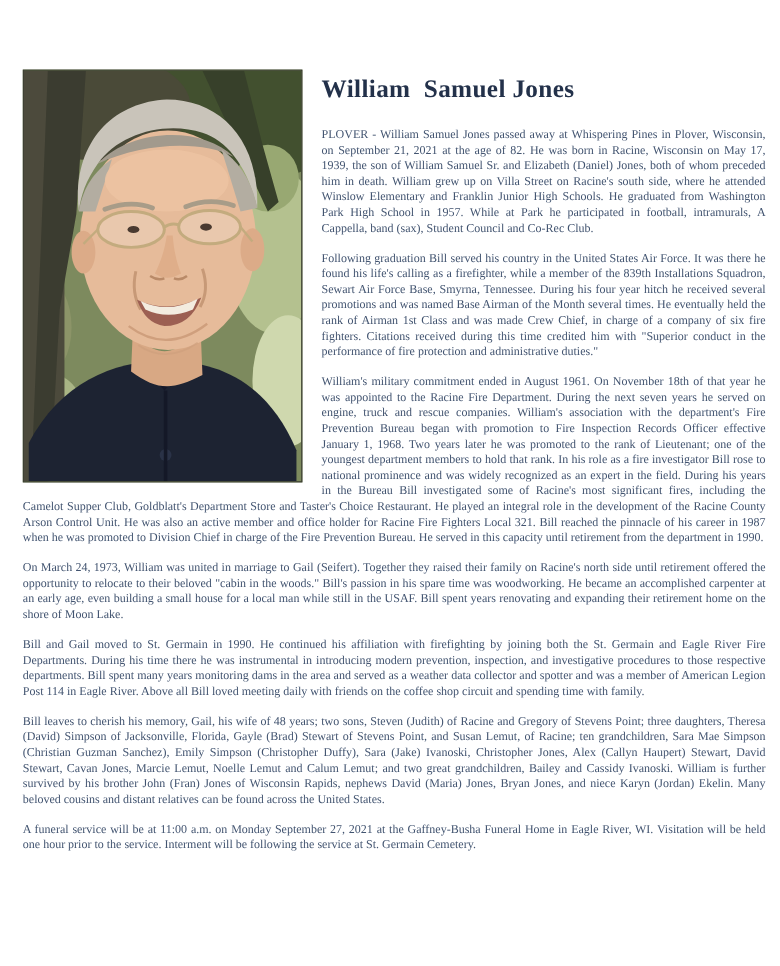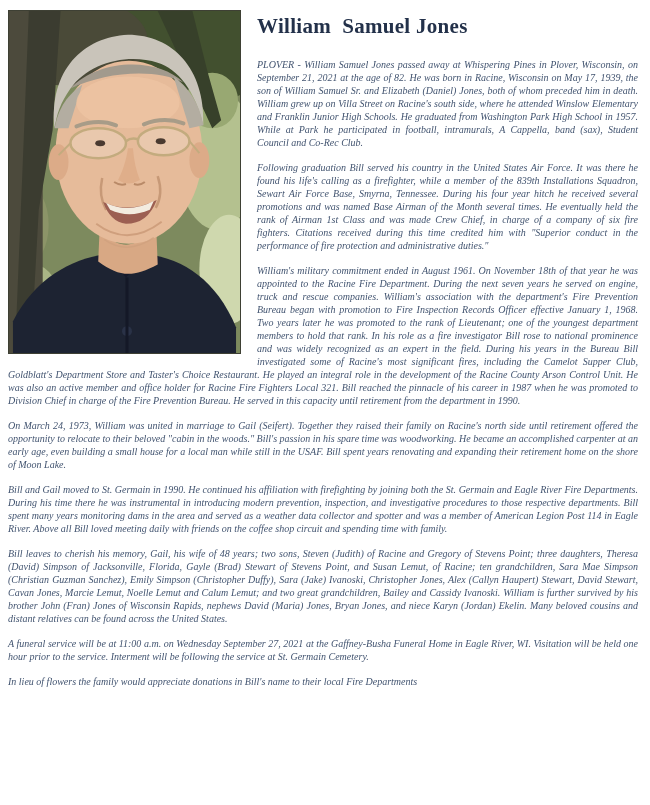--- a/index.html
+++ b/index.html
@@ -5,21 +5,22 @@
   html, body { margin: 0; padding: 0; }
   body {
     width: 650px; height: 805px;
     background: #ffffff;
     overflow: hidden;
     font-family: "Liberation Serif", "DejaVu Serif", serif;
   }
   .page {
     box-sizing: border-box;
     width: 650px; height: 635px;
-    padding: 10px 12px 0 8px;
+    padding: 10px 12px 0 19px;
+    margin-top: 48px;
   }
   .photo-frame {
     float: left;
     width: 233px; height: 344px;
     margin: 0 16px 7px 0;
     border: 1px solid #3e4034;
     box-sizing: border-box;
     overflow: hidden;
     background: #77855c;
   }
@@ -41,21 +42,20 @@
     white-space: pre-wrap;
     line-height: 14px;
   }
   p.obit {
     font-size: 10px;
     line-height: 13px;
     color: #425470;
     text-align: justify;
     margin: 0;
     padding: 0;
-    font-style: italic;
   }
   p.obit.first { margin-top: 19px; }
   p.obit + p.obit { margin-top: 12px; }
 </style>
 </head>
 <body>
 
 <div class="page">
 
   <div class="photo-frame" title="Portrait photo of an elderly man with gray hair and wire-rim glasses, wearing a dark navy shirt, outdoors among trees">
@@ -123,16 +123,15 @@
 
   <h1 class="title">William  Samuel Jones</h1>
 
 
   <p class="obit first">PLOVER - William Samuel Jones passed away at Whispering Pines in Plover, Wisconsin, on September 21, 2021 at the age of 82. He was born in Racine, Wisconsin on May 17, 1939, the son of William Samuel Sr. and Elizabeth (Daniel) Jones, both of whom preceded him in death. William grew up on Villa Street on Racine's south side, where he attended Winslow Elementary and Franklin Junior High Schools. He graduated from Washington Park High School in 1957. While at Park he participated in football, intramurals, A Cappella, band (sax), Student Council and Co-Rec Club.</p>
   <p class="obit">Following graduation Bill served his country in the United States Air Force. It was there he found his life's calling as a firefighter, while a member of the 839th Installations Squadron, Sewart Air Force Base, Smyrna, Tennessee. During his four year hitch he received several promotions and was named Base Airman of the Month several times. He eventually held the rank of Airman 1st Class and was made Crew Chief, in charge of a company of six fire fighters. Citations received during this time credited him with "Superior conduct in the performance of fire protection and administrative duties."</p>
   <p class="obit">William's military commitment ended in August 1961. On November 18th of that year he was appointed to the Racine Fire Department. During the next seven years he served on engine, truck and rescue companies. William's association with the department's Fire Prevention Bureau began with promotion to Fire Inspection Records Officer effective January 1, 1968. Two years later he was promoted to the rank of Lieutenant; one of the youngest department members to hold that rank. In his role as a fire investigator Bill rose to national prominence and was widely recognized as an expert in the field. During his years in the Bureau Bill investigated some of Racine's most significant fires, including the Camelot Supper Club, Goldblatt's Department Store and Taster's Choice Restaurant. He played an integral role in the development of the Racine County Arson Control Unit. He was also an active member and office holder for Racine Fire Fighters Local 321. Bill reached the pinnacle of his career in 1987 when he was promoted to Division Chief in charge of the Fire Prevention Bureau. He served in this capacity until retirement from the department in 1990.</p>
   <p class="obit">On March 24, 1973, William was united in marriage to Gail (Seifert). Together they raised their family on Racine's north side until retirement offered the opportunity to relocate to their beloved "cabin in the woods." Bill's passion in his spare time was woodworking. He became an accomplished carpenter at an early age, even building a small house for a local man while still in the USAF. Bill spent years renovating and expanding their retirement home on the shore of Moon Lake.</p>
   <p class="obit">Bill and Gail moved to St. Germain in 1990. He continued his affiliation with firefighting by joining both the St. Germain and Eagle River Fire Departments. During his time there he was instrumental in introducing modern prevention, inspection, and investigative procedures to those respective departments. Bill spent many years monitoring dams in the area and served as a weather data collector and spotter and was a member of American Legion Post 114 in Eagle River. Above all Bill loved meeting daily with friends on the coffee shop circuit and spending time with family.</p>
   <p class="obit">Bill leaves to cherish his memory, Gail, his wife of 48 years; two sons, Steven (Judith) of Racine and Gregory of Stevens Point; three daughters, Theresa (David) Simpson of Jacksonville, Florida, Gayle (Brad) Stewart of Stevens Point, and Susan Lemut, of Racine; ten grandchildren, Sara Mae Simpson (Christian Guzman Sanchez), Emily Simpson (Christopher Duffy), Sara (Jake) Ivanoski, Christopher Jones, Alex (Callyn Haupert) Stewart, David Stewart, Cavan Jones, Marcie Lemut, Noelle Lemut and Calum Lemut; and two great grandchildren, Bailey and Cassidy Ivanoski. William is further survived by his brother John (Fran) Jones of Wisconsin Rapids, nephews David (Maria) Jones, Bryan Jones, and niece Karyn (Jordan) Ekelin. Many beloved cousins and distant relatives can be found across the United States.</p>
-  <p class="obit">A funeral service will be at 11:00 a.m. on Wednesday September 27, 2021 at the Gaffney-Busha Funeral Home in Eagle River, WI. Visitation will be held one hour prior to the service. Interment will be following the service at St. Germain Cemetery.</p>
-  <p class="obit">In lieu of flowers the family would appreciate donations in Bill's name to their local Fire Departments</p>
+  <p class="obit">A funeral service will be at 11:00 a.m. on Monday September 27, 2021 at the Gaffney-Busha Funeral Home in Eagle River, WI. Visitation will be held one hour prior to the service. Interment will be following the service at St. Germain Cemetery.</p>
 
 </div>
 
 </body></html>

